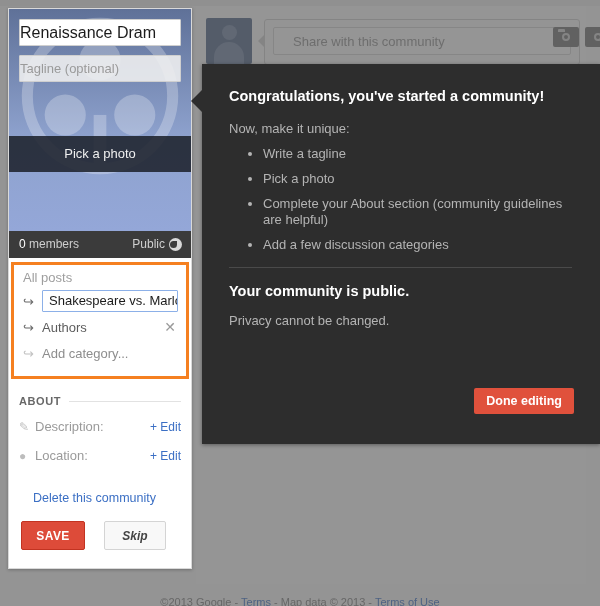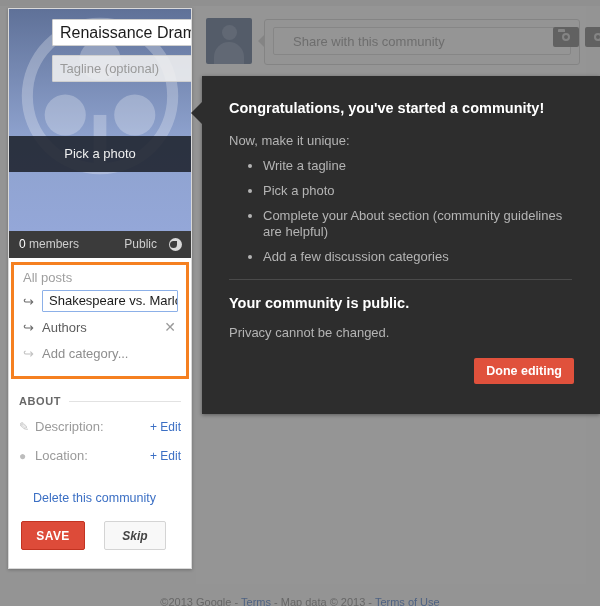--- a/index.html
+++ b/index.html
@@ -172,26 +172,24 @@
     opacity: 0.26;
   }
   .field-title, .field-tagline {
     position: absolute;
     left: 10px;
     width: 162px;
     height: 27px;
     box-sizing: border-box;
     font-size: 16px;
     line-height: 25px;
-    padding-left: 7px;
     border: 1px solid #cfcfcf;
     border-radius: 1px;
     white-space: nowrap;
     overflow: hidden;
-    margin-left: 33px;
   }
   .field-title {
     top: 10px;
     background: #ffffff;
     color: #1b1b1b;
     font-weight: 500;
   }
   .field-tagline {
     top: 46px;
     background: rgba(240,240,240,0.88);
@@ -222,21 +220,21 @@
     left: 10px; top: 0;
     line-height: 27px;
   }
   .members-left b { color: #ffffff; font-weight: 400; }
   .members-right {
     position: absolute;
     right: 9px; top: 0;
     line-height: 27px;
     display: flex;
     align-items: center;
-    gap: 12px;
+    gap: 4px;
     height: 27px;
   }
   .globe {
     width: 13px; height: 13px;
     border-radius: 50%;
     background: #d8d8d8;
     position: relative;
     overflow: hidden;
   }
   .globe:after {
@@ -371,23 +369,23 @@
     color: #444;
     font-weight: bold;
     border: 1px solid #d4d4d4;
     font-style: italic;
   }
 
   
   #modal {
     position: absolute;
     left: 202px;
-    top: 76px;
+    top: 64px;
     width: 398px;
-    height: 338px;
+    height: 380px;
     background: #2d2d2d;
     z-index: 30;
     box-shadow: 0 1px 4px rgba(0,0,0,0.4);
   }
   #modal .pointer {
     position: absolute;
     left: -11px; top: 26px;
     width: 0; height: 0;
     border-top: 11px solid transparent;
     border-bottom: 11px solid transparent;

